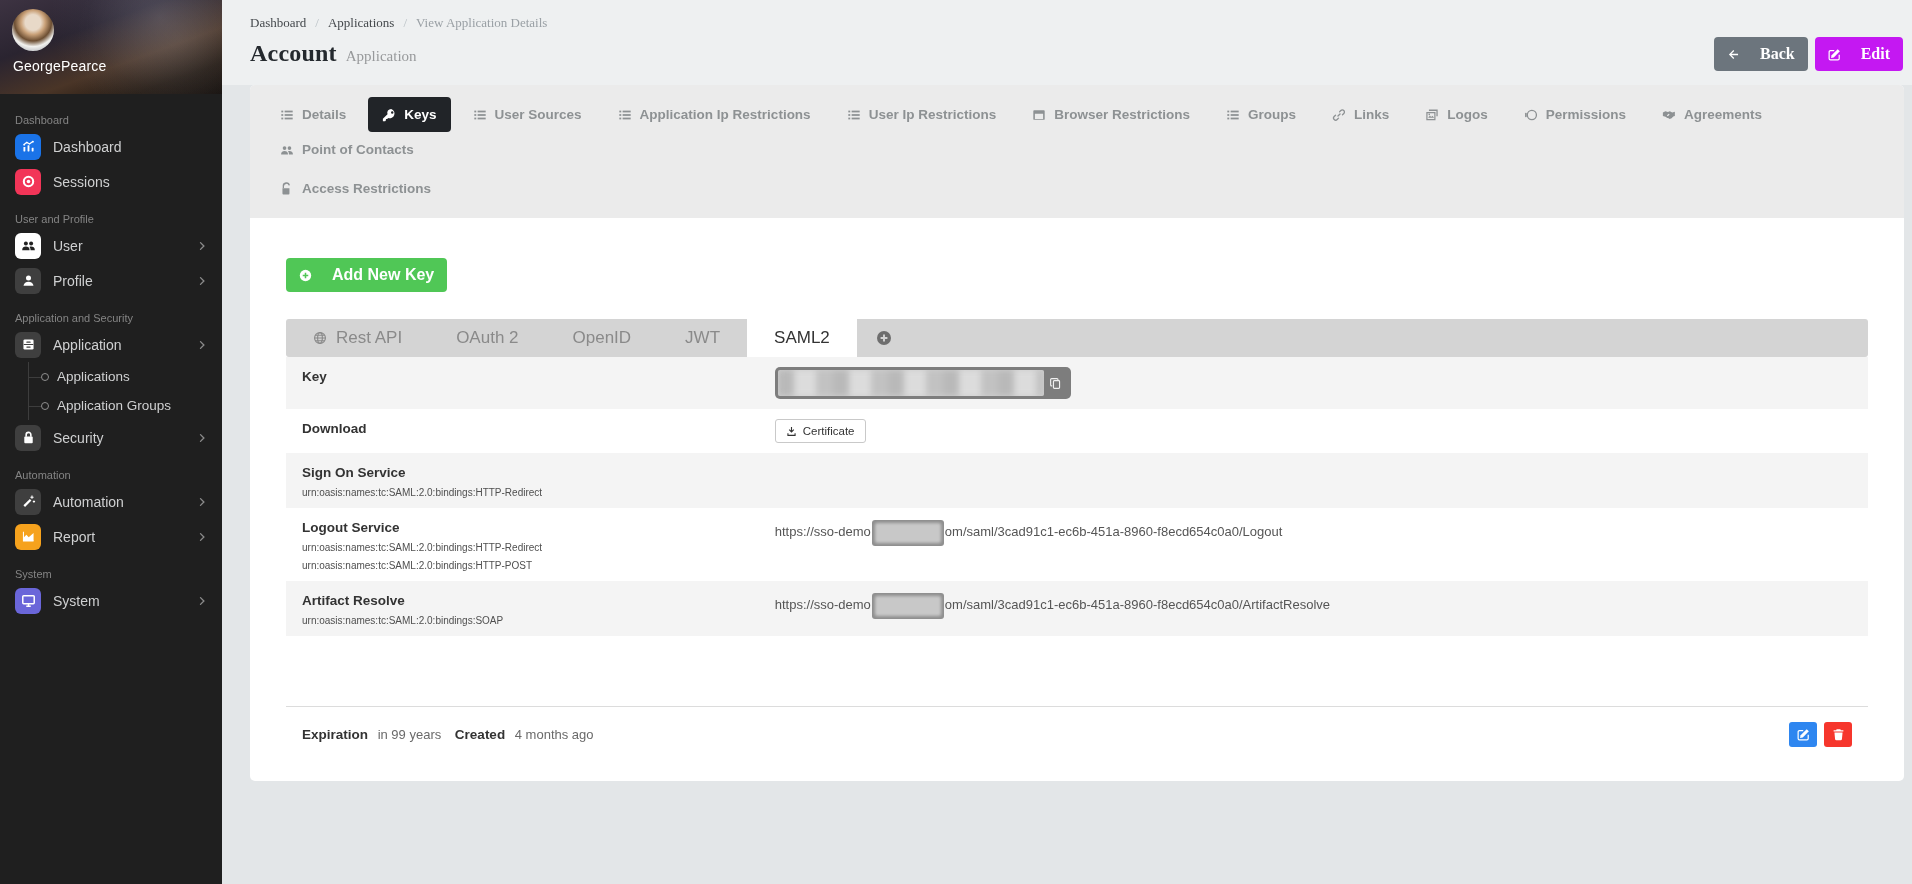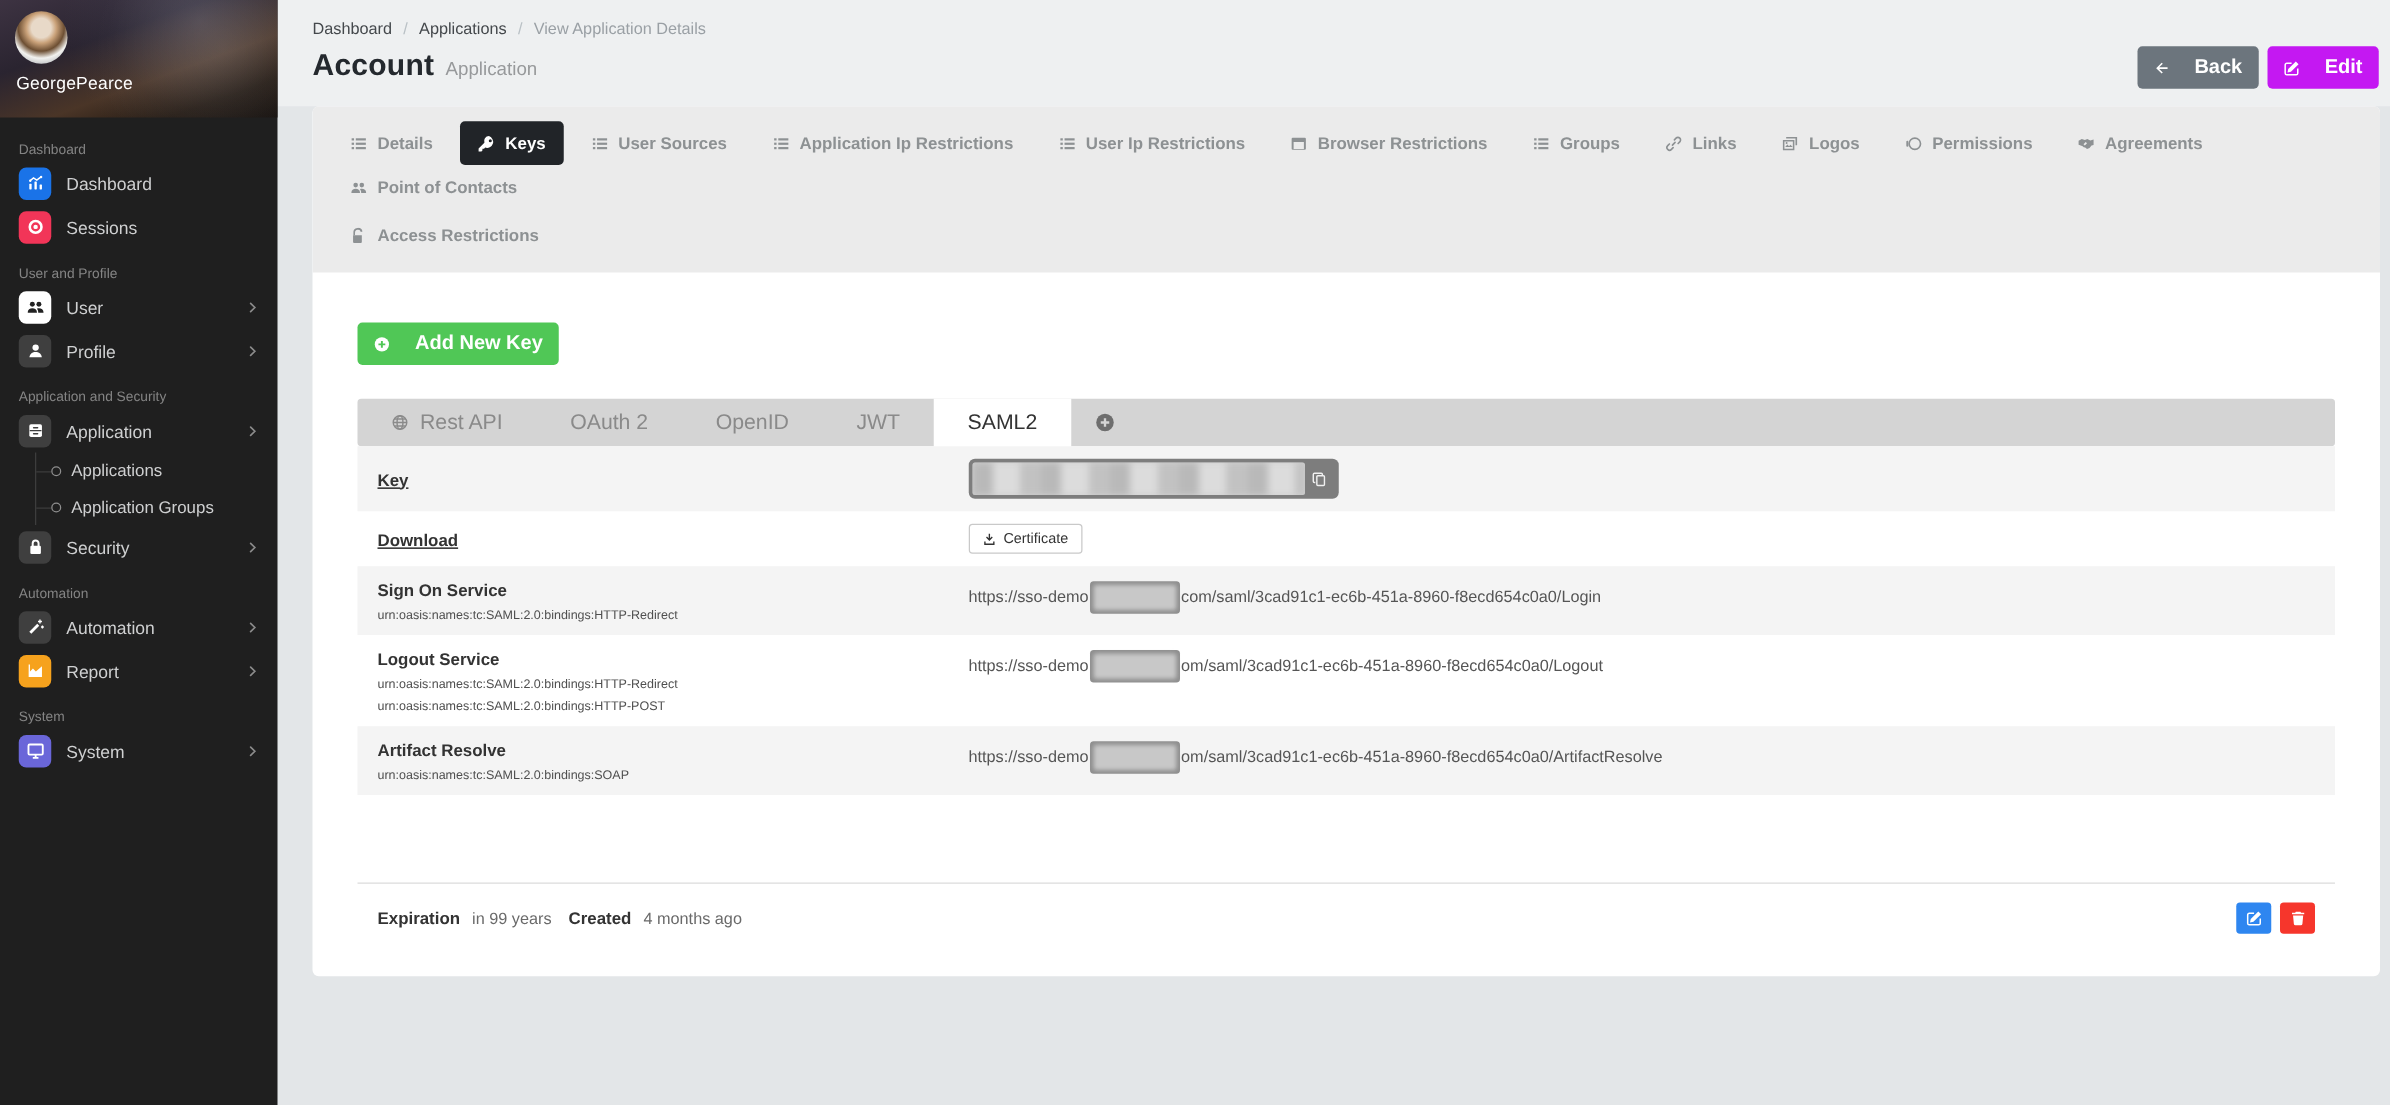--- a/index.html
+++ b/index.html
@@ -23,21 +23,21 @@
   .s-icon svg { width:15px; height:15px; }
   .s-label { font-size:14px; color:#cfd0d1; margin-left:12px; flex:1; white-space:nowrap; }
   .s-chevron { color:#8b8b8b; font-size:15px; line-height:1; }
   .s-children { margin-left:28px; border-left:1px solid #3d3d3d; }
   .s-child { position:relative; padding:7px 0 7px 28px; font-size:13.5px; color:#cfd0d1; cursor:pointer; }
   .s-child::before { content:""; position:absolute; left:0; top:50%; width:12px; height:1px; background:#3d3d3d; }
   .s-child::after { content:""; position:absolute; left:12px; top:calc(50% - 4px); width:6px; height:6px; border:1.5px solid #8f8f8f; border-radius:50%; background:#1f1f1f; }
 
   
   .main { position:absolute; left:222px; top:0; right:0; bottom:0; background:#e3e6e8; }
-  .page-header { background:#eef0f1; height:85px; padding:15px 0 0 28px; position:relative; }
+  .page-header { background:#eef0f1; height:85px; padding:15px 0 0 28px; position:relative;font-family:Liberation Serif, serif; }
   .breadcrumb { font-size:13px; color:#495057; }
   .breadcrumb .bc-link { color:#44484c; cursor:pointer; }
   .breadcrumb .bc-sep { color:#b9c0c5; margin:0 9px; }
   .breadcrumb .bc-current { color:#9aa0a5; }
   .title-row { margin-top:9px; display:flex; align-items:baseline; }
   .page-title { font-size:24px; font-weight:700; color:#24292e; letter-spacing:.2px; }
   .page-subtitle { font-size:15px; color:#97999b; margin-left:9px; }
   .header-actions { position:absolute; top:37px; right:9px; display:flex; gap:7px; }
   .btn { display:inline-flex; align-items:center; gap:20px; border:none; border-radius:4px; padding:8px 13px; font-size:16px; font-weight:700; color:#fff; cursor:pointer; font-family:inherit;text-align:center; }
   .btn svg { width:13px; height:13px; }
@@ -61,21 +61,21 @@
   .key-tabs { margin-top:27px; background:#d4d4d4; border-radius:3px; display:flex; align-items:stretch; height:38px; }
   .key-tab { display:flex; align-items:center; gap:9px; padding:0 27px; font-size:17px; color:#8a8a8a; cursor:pointer; }
   .key-tab svg { width:14px; height:14px; }
   .key-tab.active { background:#fff; color:#333; }
   .key-tab-plus { display:flex; align-items:center; padding:0 19px; cursor:pointer; }
   .key-tab-plus svg { width:16px; height:16px; }
 
   .key-table { margin-top:0; }
   .t-row { display:flex; align-items:flex-start; padding:10px 16px; }
   .t-row.stripe { background:#f4f4f4; }
-  .t-row.center { align-items:center;text-decoration:underline; }
+  .t-row.center { align-items:flex-start; }
   .t-label-col { width:30.5%; flex:none; padding-top:2px; }
   .t-label { font-size:13.5px; font-weight:700; color:#333; }
   .t-sub { font-size:10px; color:#4f4f4f; margin-top:7px; }
   .t-value-col { flex:1; }
 
   .key-input { display:flex; align-items:center; width:296px; background:#7d7d7d; border-radius:5px; padding:3px; }
   .key-input-inner { flex:1; height:26px; background:#cfcfcf; border-radius:2px; overflow:hidden; position:relative; }
   .key-blur { position:absolute; inset:0; background:repeating-linear-gradient(90deg,#b9b9b9 0 16px,#dcdcdc 16px 38px,#c2c2c2 38px 55px); filter:blur(3px); }
   .copy-btn { width:24px; height:26px; background:transparent; border:none; color:#f0f0f0; display:flex; align-items:center; justify-content:center; cursor:pointer; }
   .copy-btn svg { width:13px; height:13px; }
@@ -494,23 +494,20 @@
                   </svg>
                 </span>
                 <span>Certificate</span>
               </button></div>
           </div>
           <div class="t-row stripe">
             <div class="t-label-col">
               <div class="t-label">Sign On Service</div>
               <div class="t-sub">urn:oasis:names:tc:SAML:2.0:bindings:HTTP-Redirect</div>
             </div>
-            <div class="t-value-col">
-              <div class="t-url"><span>https://sso-demo</span><span class="redact"><span class="redact-inner"></span></span><span>com/saml/3cad91c1-ec6b-451a-8960-f8ecd654c0a0/Login</span></div>
-            </div>
           </div>
           <div class="t-row">
             <div class="t-label-col">
               <div class="t-label">Logout Service</div>
               <div class="t-sub">urn:oasis:names:tc:SAML:2.0:bindings:HTTP-Redirect</div>
               <div class="t-sub">urn:oasis:names:tc:SAML:2.0:bindings:HTTP-POST</div>
             </div>
             <div class="t-value-col">
               <div class="t-url"><span>https://sso-demo</span><span class="redact"><span class="redact-inner"></span></span><span>om/saml/3cad91c1-ec6b-451a-8960-f8ecd654c0a0/Logout</span></div>
             </div>

